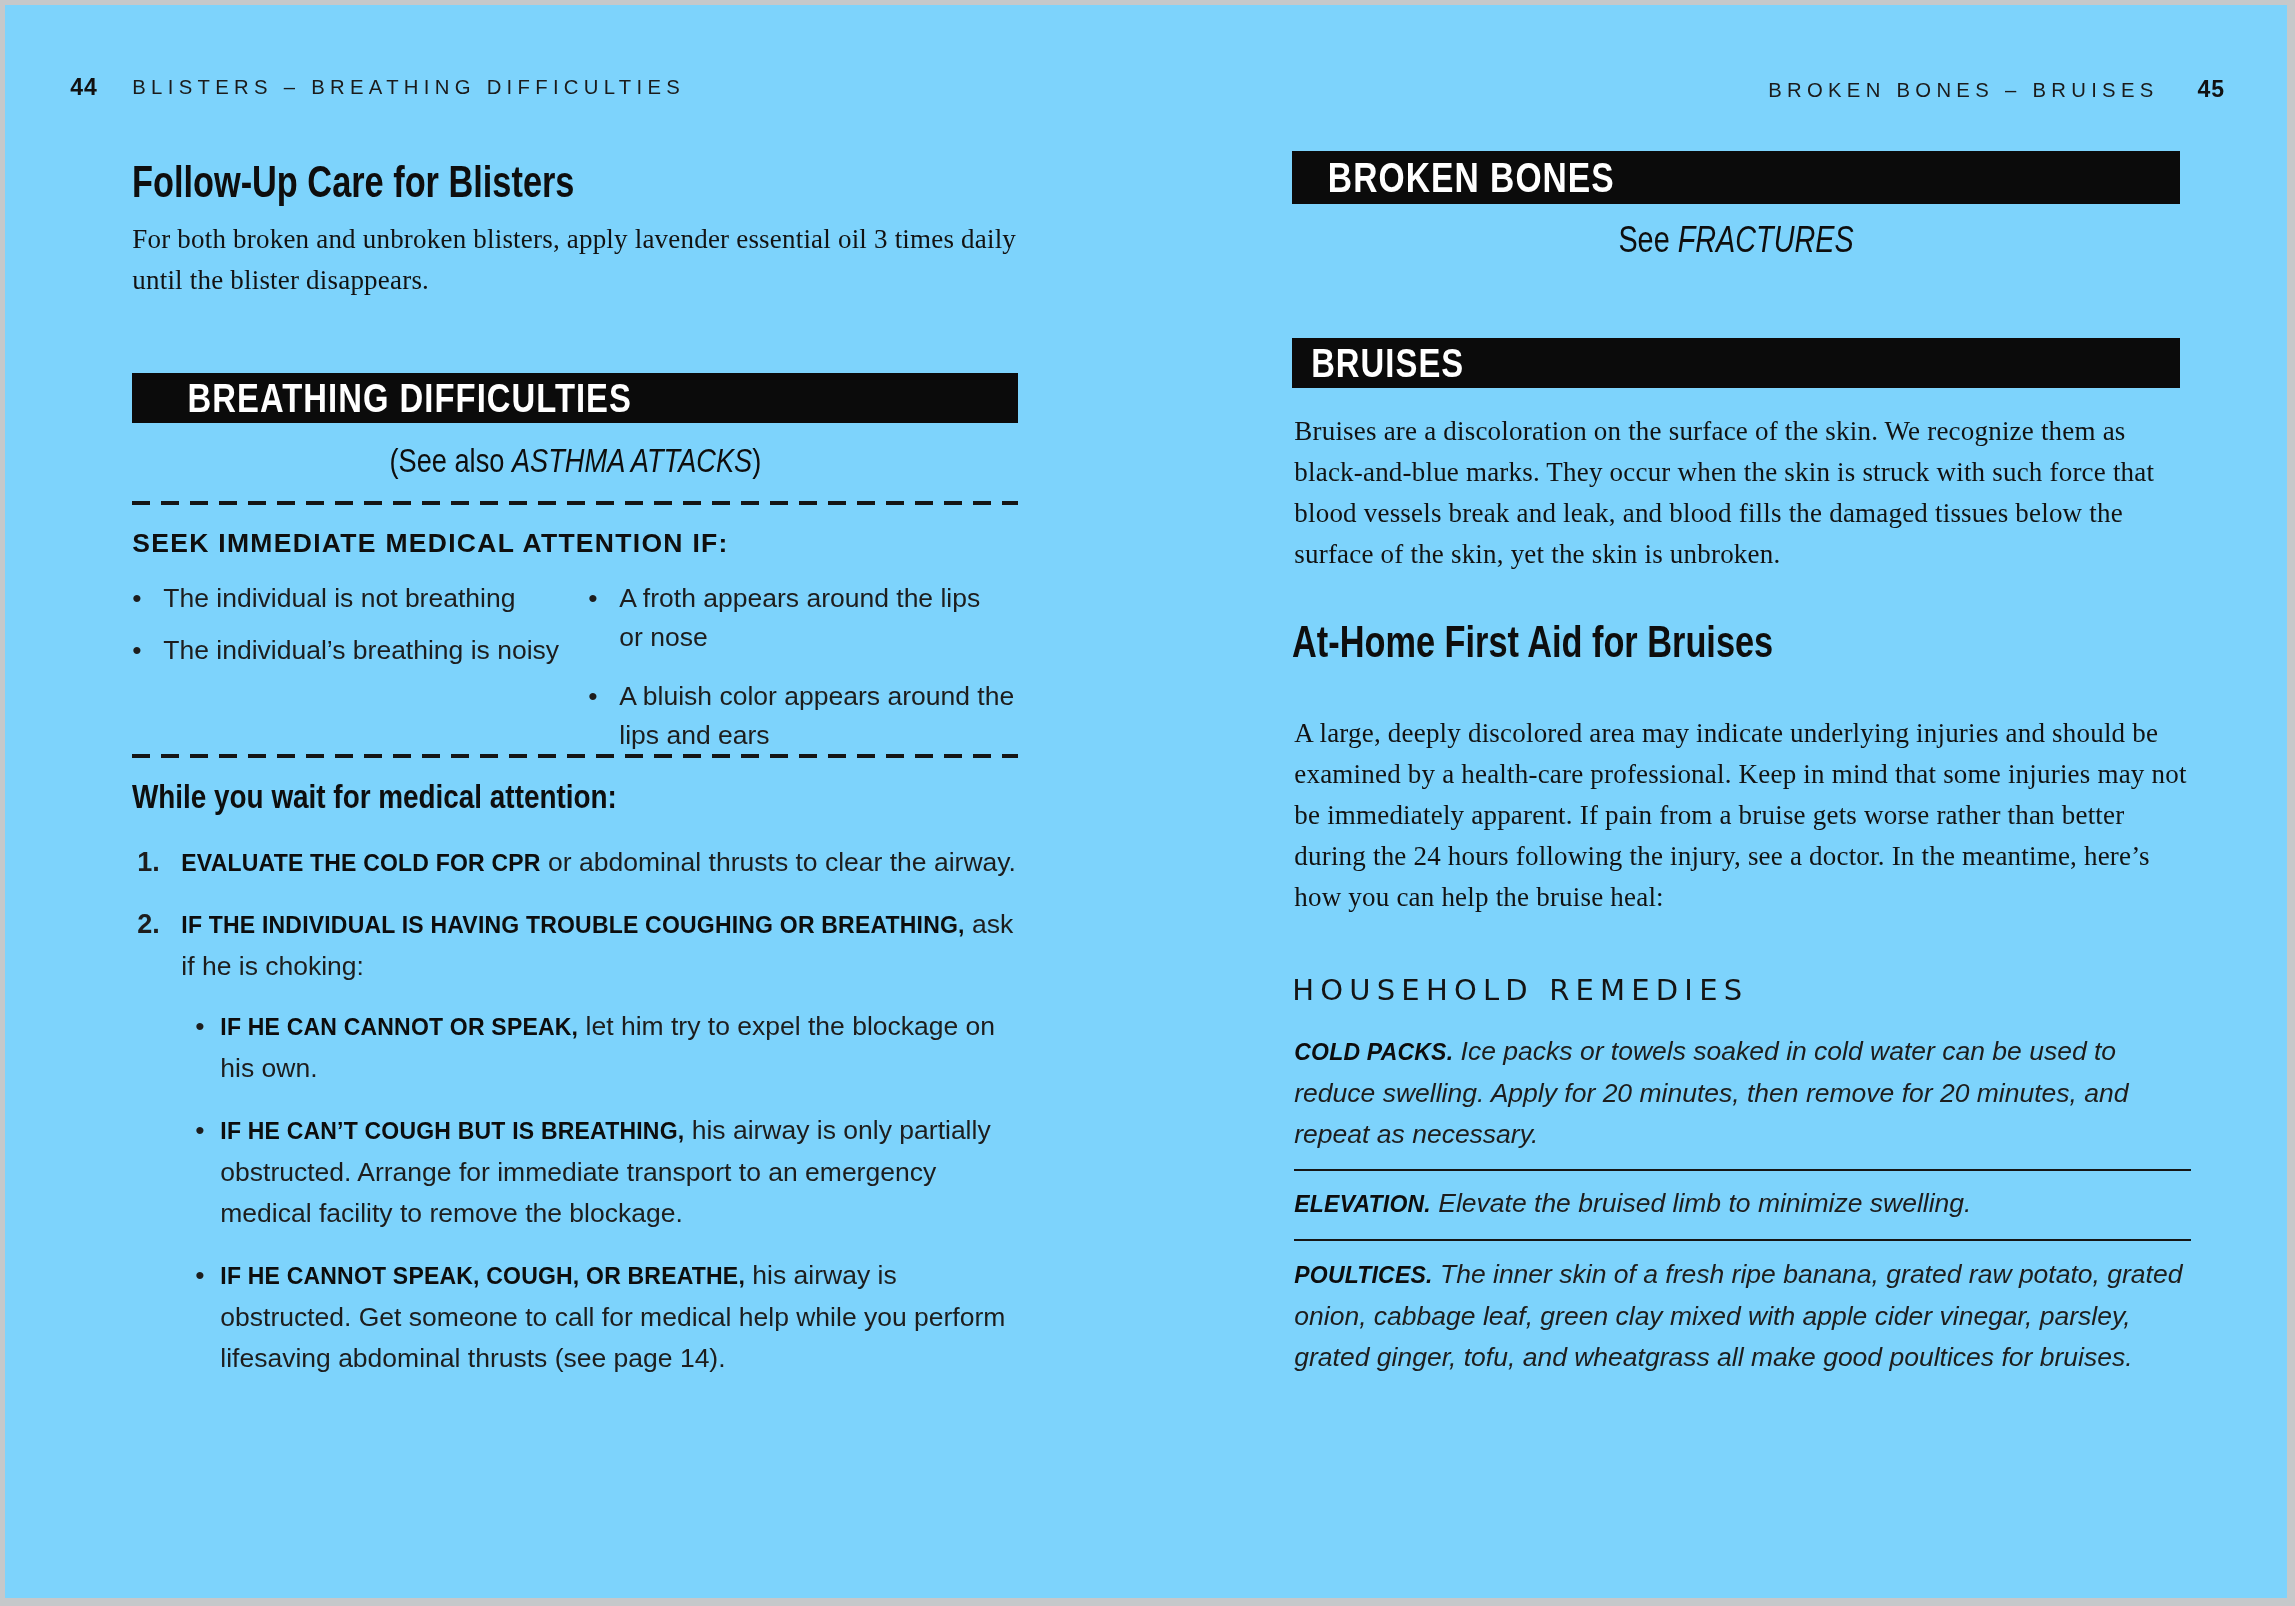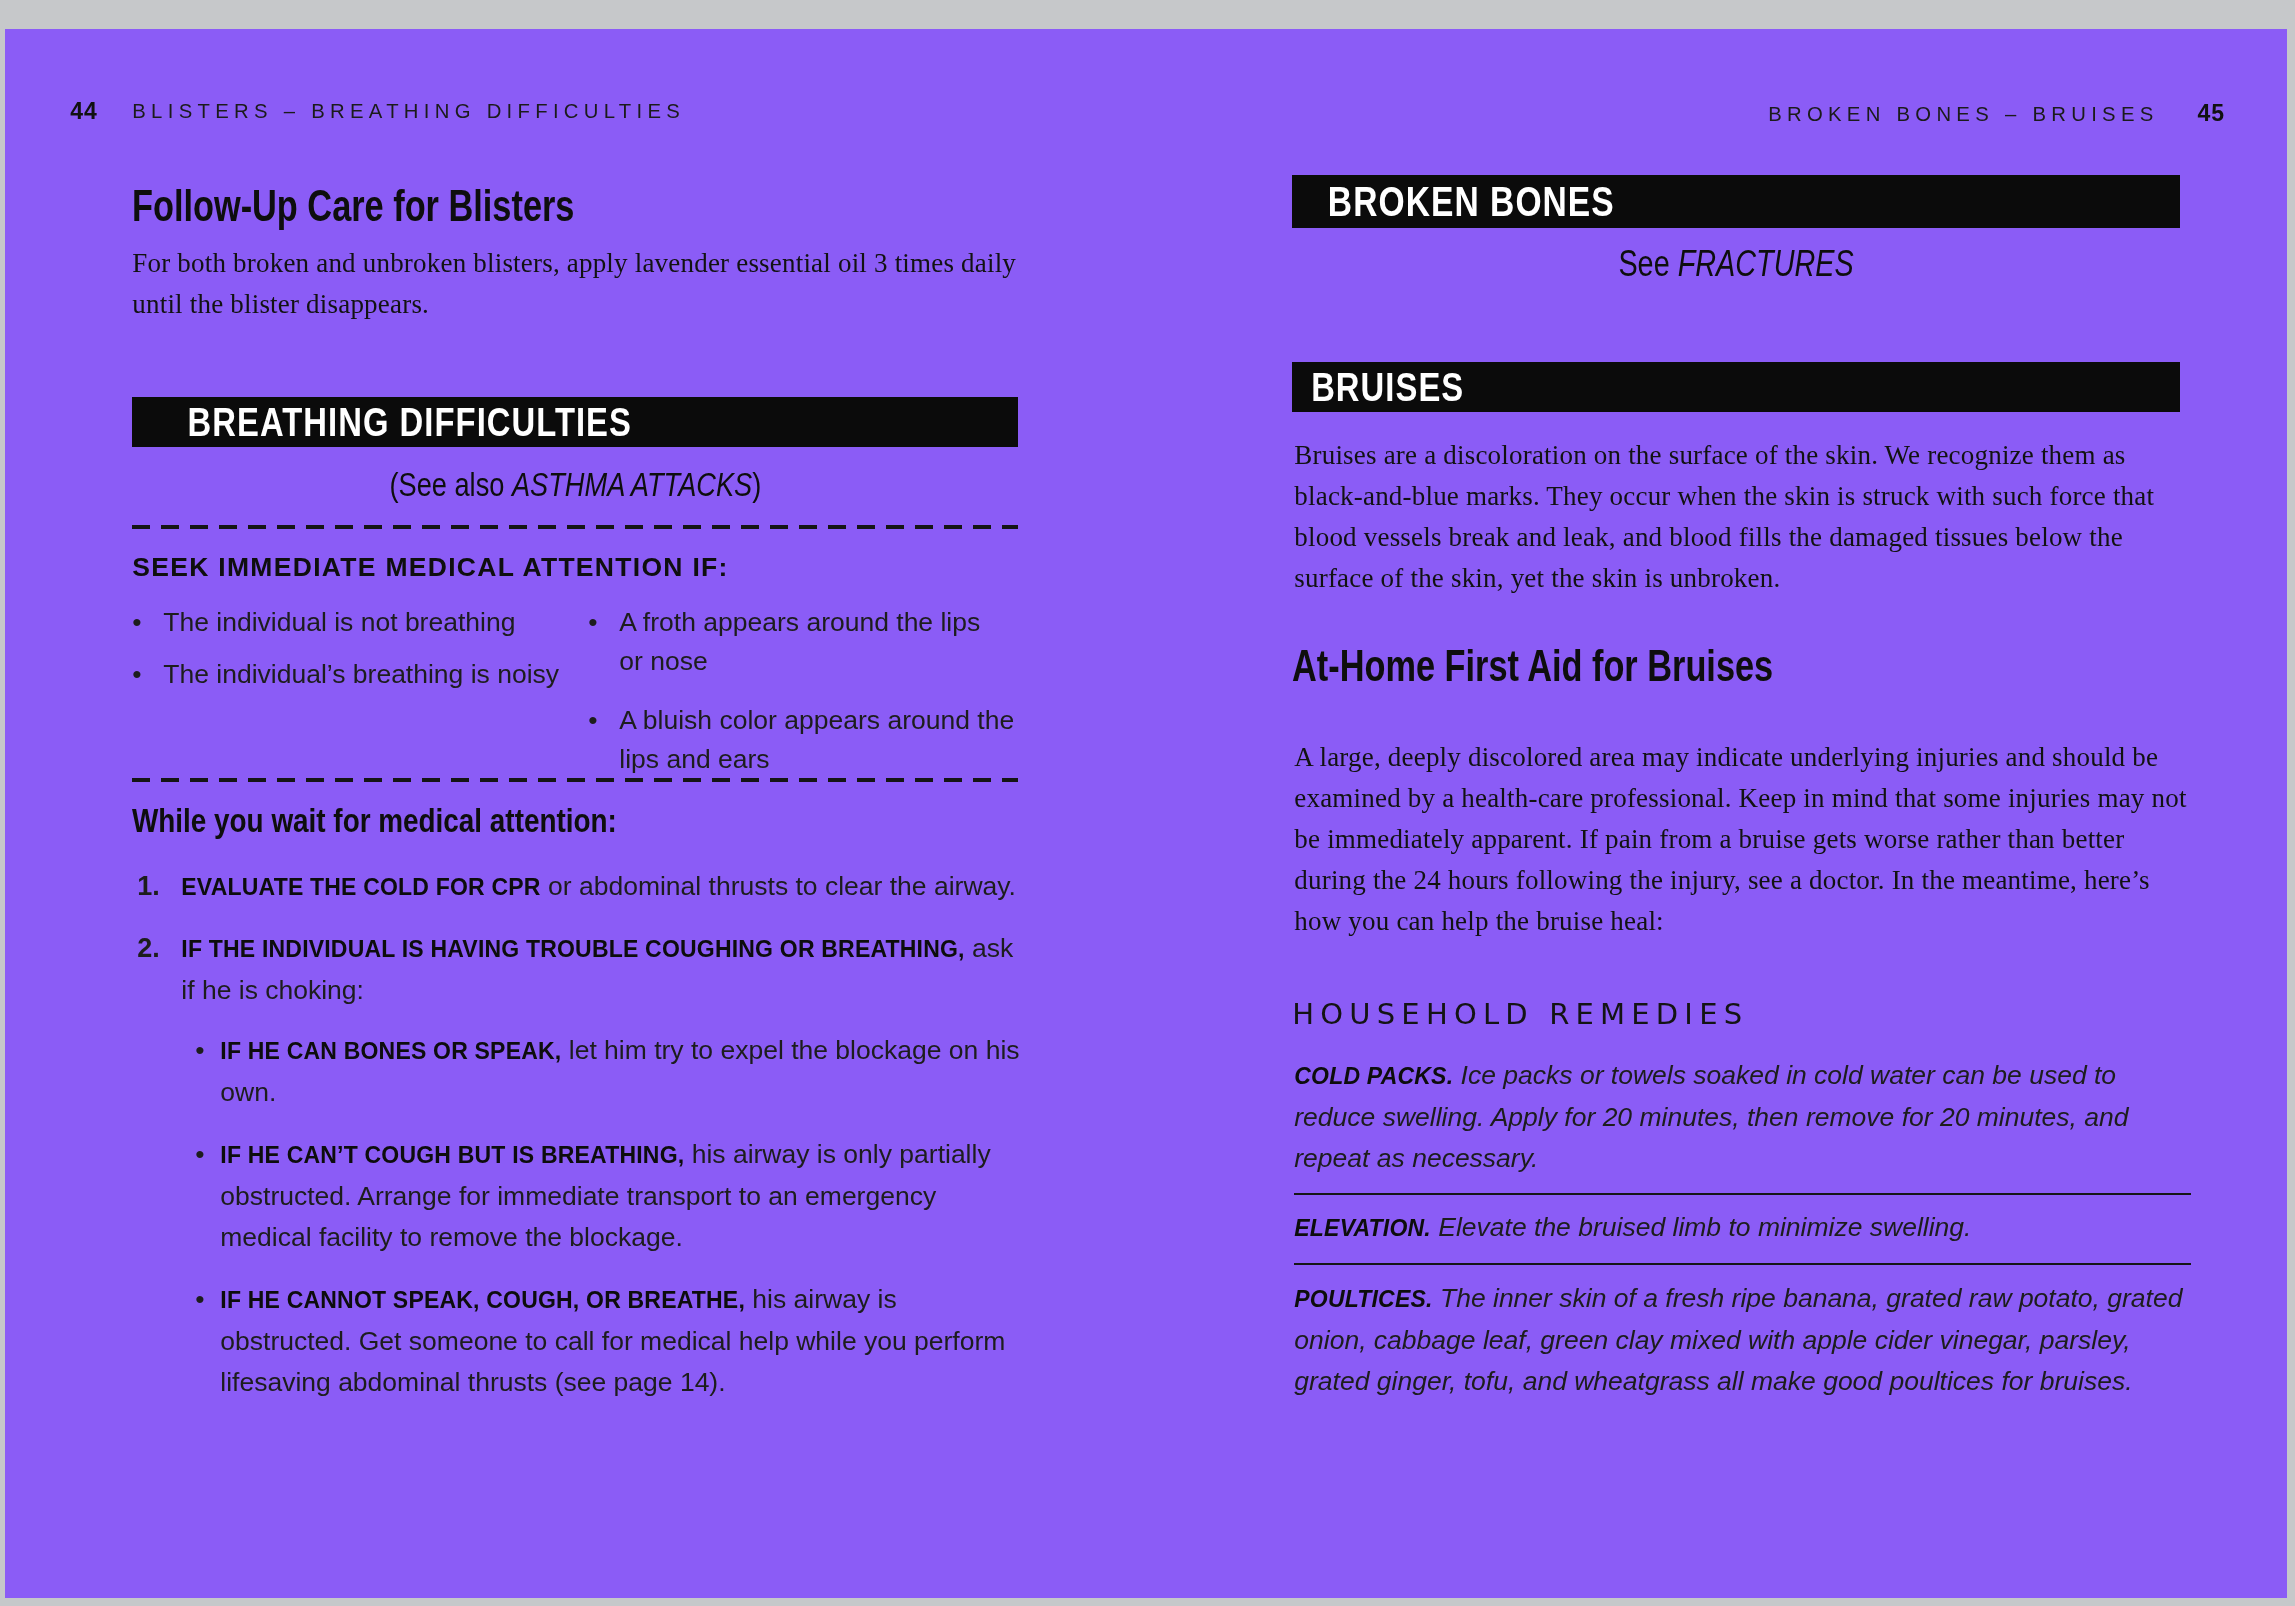--- a/index.html
+++ b/index.html
@@ -1,17 +1,17 @@
 <!DOCTYPE html>
 <html style="font-size:14px"><head>
 <meta charset="utf-8">
 <style>
   html,body{margin:0;padding:0;width:2295px;height:1607px;}
   body{background:#c6c8ca;position:relative;font-family:"Liberation Sans",sans-serif;color:#161616;}
-  .page{position:absolute;left:5.3px;top:5.3px;right:8px;bottom:8.8px;background:#8b5cf6;overflow:hidden;margin-top:24px;}
+  .page{position:absolute;left:5.3px;top:5.3px;right:8px;bottom:8.8px;background:#7dd3fc;overflow:hidden;}
   .abs{position:absolute;}
 
   
   .runhead{font-size:20.3px;letter-spacing:5.3px;color:#1b1b1b;white-space:nowrap;}
   .pagenum{font-size:23px;font-weight:700;letter-spacing:0.9px;color:#111;}
 
   
   .xc{display:inline-block;transform:scaleX(.78);transform-origin:0 50%;white-space:nowrap;}
   .xcc{display:inline-block;transform:scaleX(.8);transform-origin:50% 50%;white-space:nowrap;}
 
@@ -110,21 +110,21 @@
       <div><span class="lead">EVALUATE THE COLD FOR CPR</span><span> or abdominal thrusts to clear the airway.</span></div>
     </div>
 
     <div class="step">
       <span class="stepnum">2.</span>
       <div><span class="lead">IF THE INDIVIDUAL IS HAVING TROUBLE COUGHING OR BREATHING,</span><span> ask if he is choking:</span></div>
     </div>
 
     <div class="sub">
       <span class="bullet-dot">•</span>
-      <div><span class="lead">IF HE CAN BONES OR SPEAK,</span><span> let him try to expel the blockage on his own.</span></div>
+      <div><span class="lead">IF HE CAN CANNOT OR SPEAK,</span><span> let him try to expel the blockage on his own.</span></div>
     </div>
 
     <div class="sub">
       <span class="bullet-dot">•</span>
       <div><span class="lead">IF HE CAN’T COUGH BUT IS BREATHING,</span><span> his airway is only partially obstructed. Arrange for immediate transport to an emergency medical facility to remove the blockage.</span></div>
     </div>
 
     <div class="sub">
       <span class="bullet-dot">•</span>
       <div><span class="lead">IF HE CANNOT SPEAK, COUGH, OR BREATHE,</span><span> his airway is obstructed. Get someone to call for medical help while you perform lifesaving abdominal thrusts (see page 14).</span></div>

